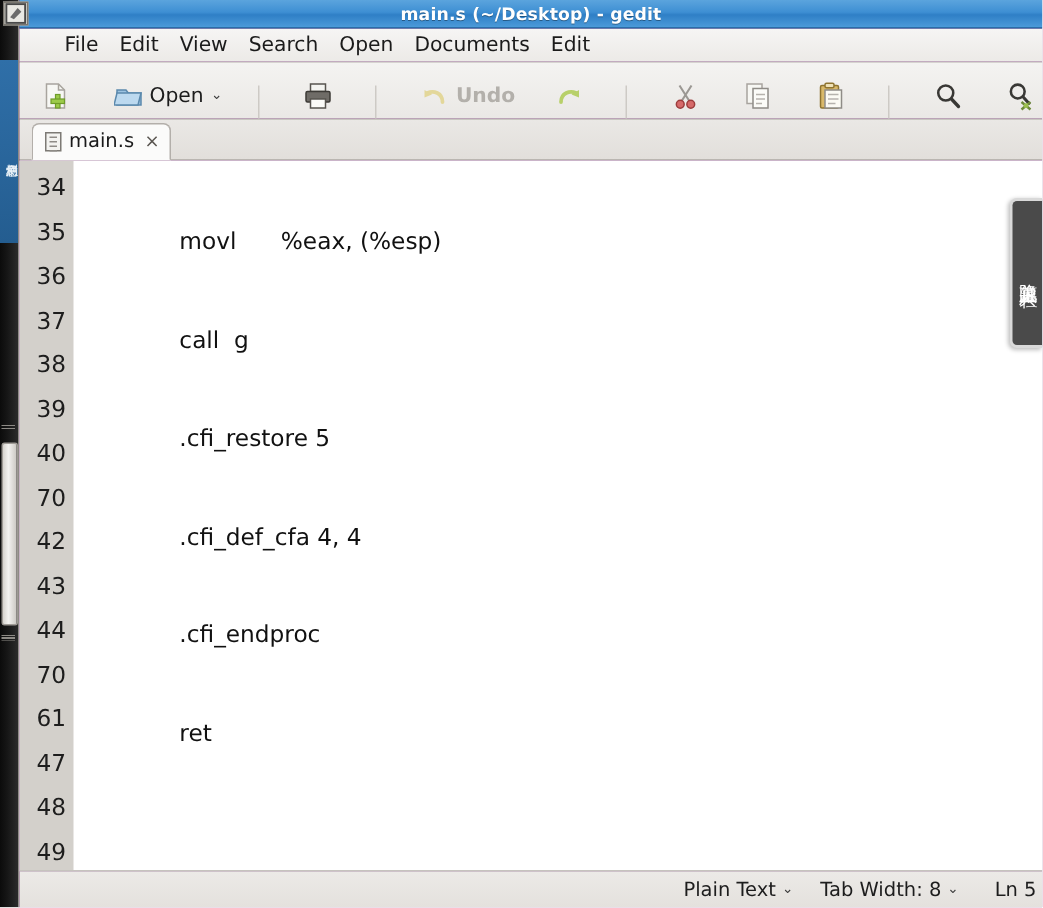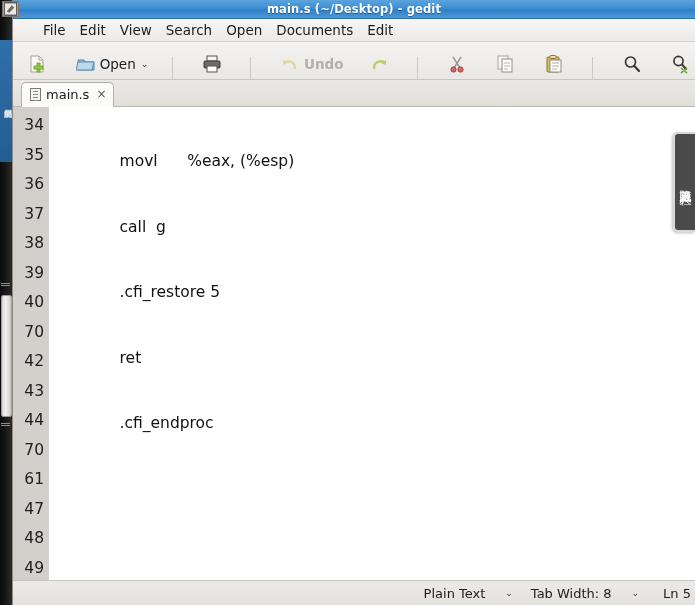--- a/index.html
+++ b/index.html
@@ -207,21 +207,21 @@
 
   
   .statusbar {
     height: 24px; flex: 0 0 24px;
     background: linear-gradient(180deg,#eceae7,#e4e1dd);
     display: flex; align-items: center; justify-content: flex-end;
     gap: 18px;
     padding-right: 4px;
     font-size: 13px; color: #1d1d1d;
   }
-  .sb-item { display:flex; align-items:center; gap:20px; white-space:nowrap; }
+  .sb-item { display:flex; align-items:center; gap:4px; white-space:nowrap; }
   .sb-caret { font-size: 9px; color:#3d3d3d; }
   .sb-pos { padding-left: 6px; }
 </style>
 </head>
 <body>
 
 <div id="root">
 
   <div class="bg-left-strip"></div>
   <div class="bg-blue-tab">消息侧栏</div>
@@ -395,22 +395,23 @@
         <div class="ln">47</div>
         <div class="ln">48</div>
         <div class="ln">49</div>
 
       </div>
 
       <div class="code">
         <div class="cl">      movl      %eax, (%esp)</div>
         <div class="cl">      call  g</div>
         <div class="cl">      .cfi_restore 5</div>
+        <div class="cl">      .cfi_def_cfa 4, 4</div>
+        <div class="cl">      .cfi_endproc</div>
         <div class="cl">      ret</div>
-        <div class="cl">      .cfi_endproc</div>
         
         
         
         
         
         
         
         
         
         

